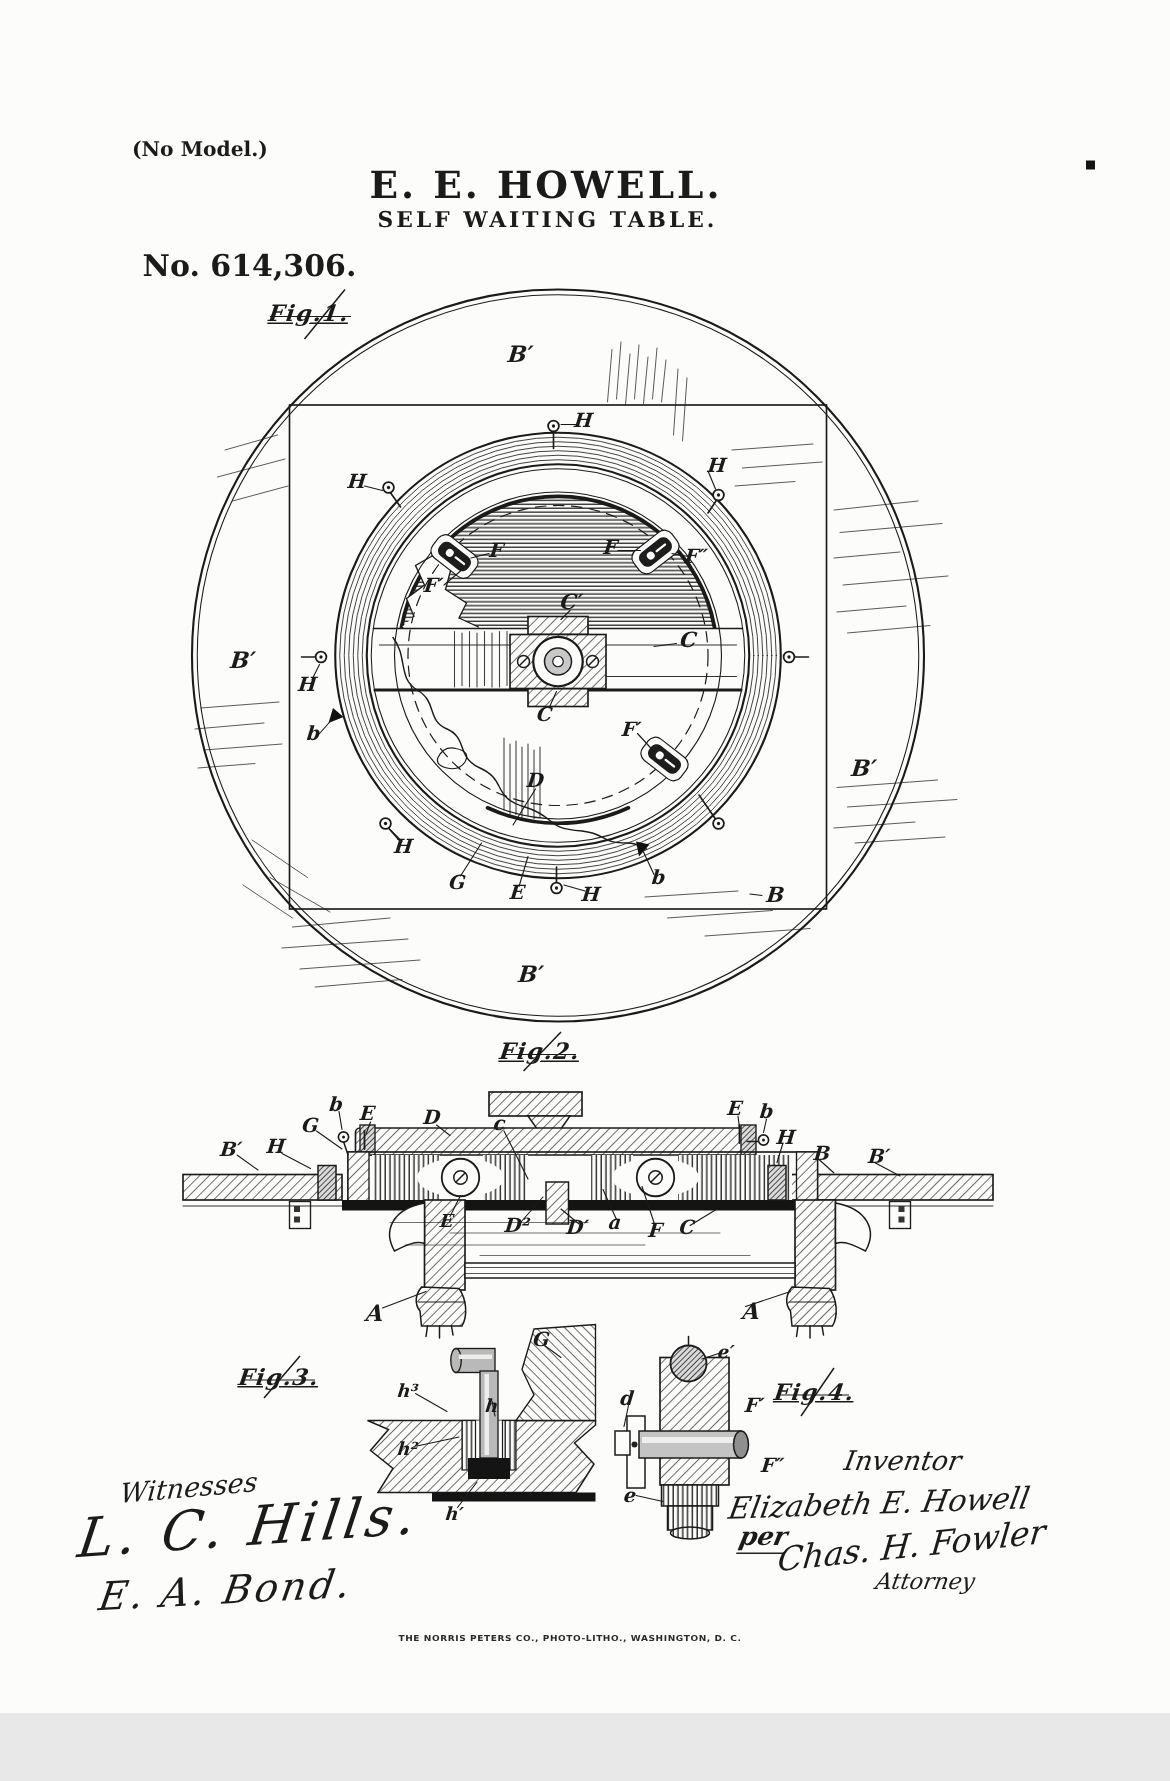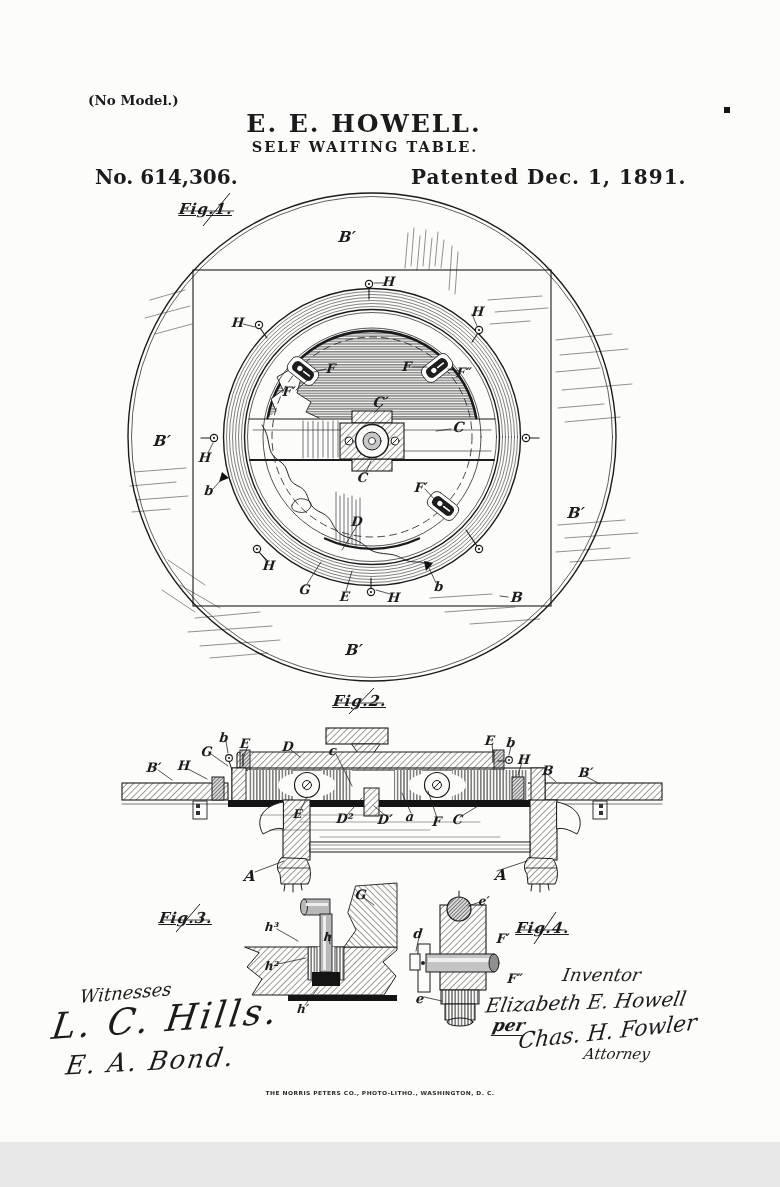--- a/index.html
+++ b/index.html
@@ -400,21 +400,20 @@
         <line x1="162" y1="920" x2="210" y2="920" stroke-width="0.8"></line>
     <line x1="556" y1="912" x2="534" y2="944"></line>
         <line x1="520" y1="930" x2="566" y2="930" stroke-width="0.8"></line>
   </g>
 </svg>
 
 <div class="abs hdr-nomodel">(No Model.)</div>
 <div class="abs hdr-name">E. E. HOWELL.</div>
 <div class="abs hdr-title">SELF WAITING TABLE.</div>
 <div class="abs hdr-number">No. 614,306.</div>
-<div class="abs hdr-date">Patented Dec. 1, 1891.</div>
 
 <div id="labels">
       <span class="figlab" style="left: 206px; top: 209px;">Fig.1.</span>
       <span class="figlab" style="left: 360px; top: 701px;">Fig.2.</span>
       <span class="figlab" style="left: 186px; top: 918px;">Fig.3.</span>
       <span class="figlab" style="left: 543px; top: 928px;">Fig.4.</span>
       <span class="ref" style="left: 347px; top: 237px; font-size: 15px;">B′</span>
       <span class="ref" style="left: 389px; top: 281px; font-size: 13px;">H</span>
       <span class="ref" style="left: 238px; top: 322px; font-size: 13px;">H</span>
       <span class="ref" style="left: 478px; top: 311px; font-size: 13px;">H</span>

